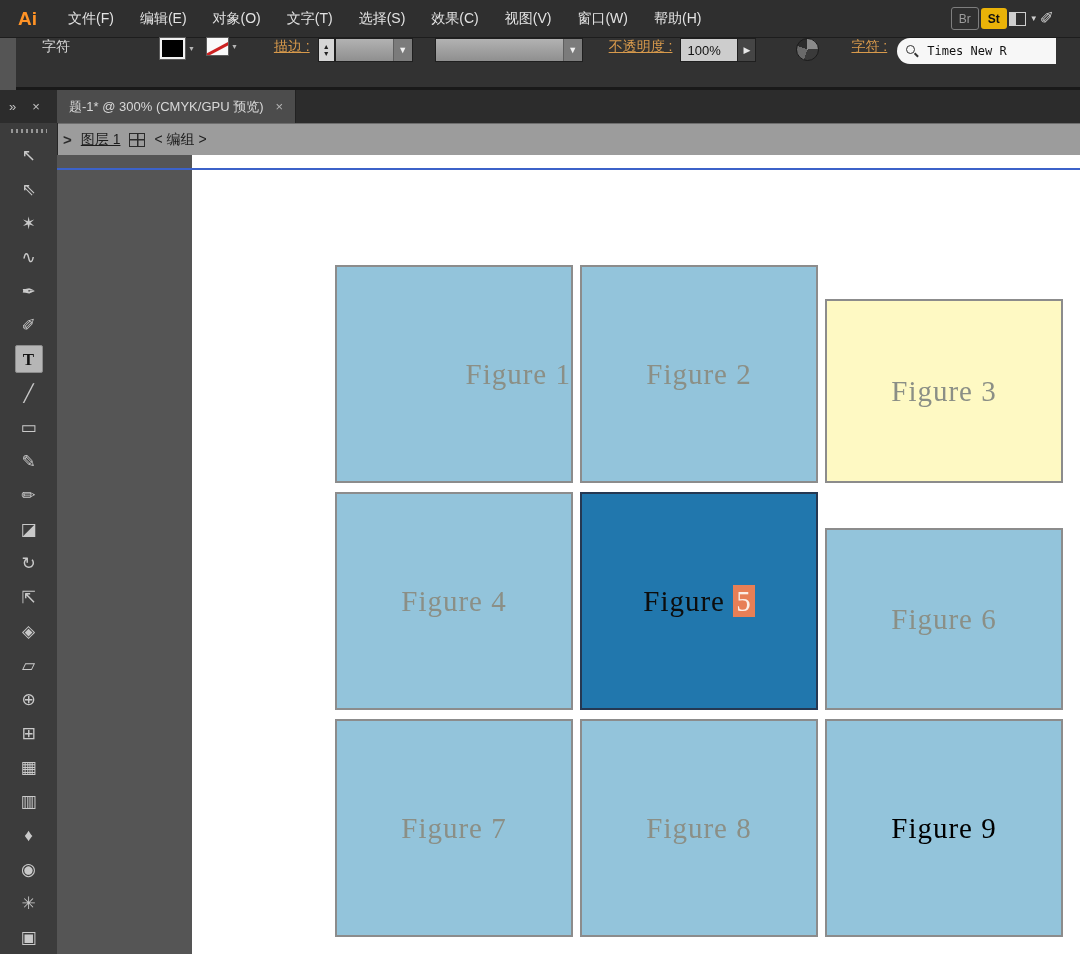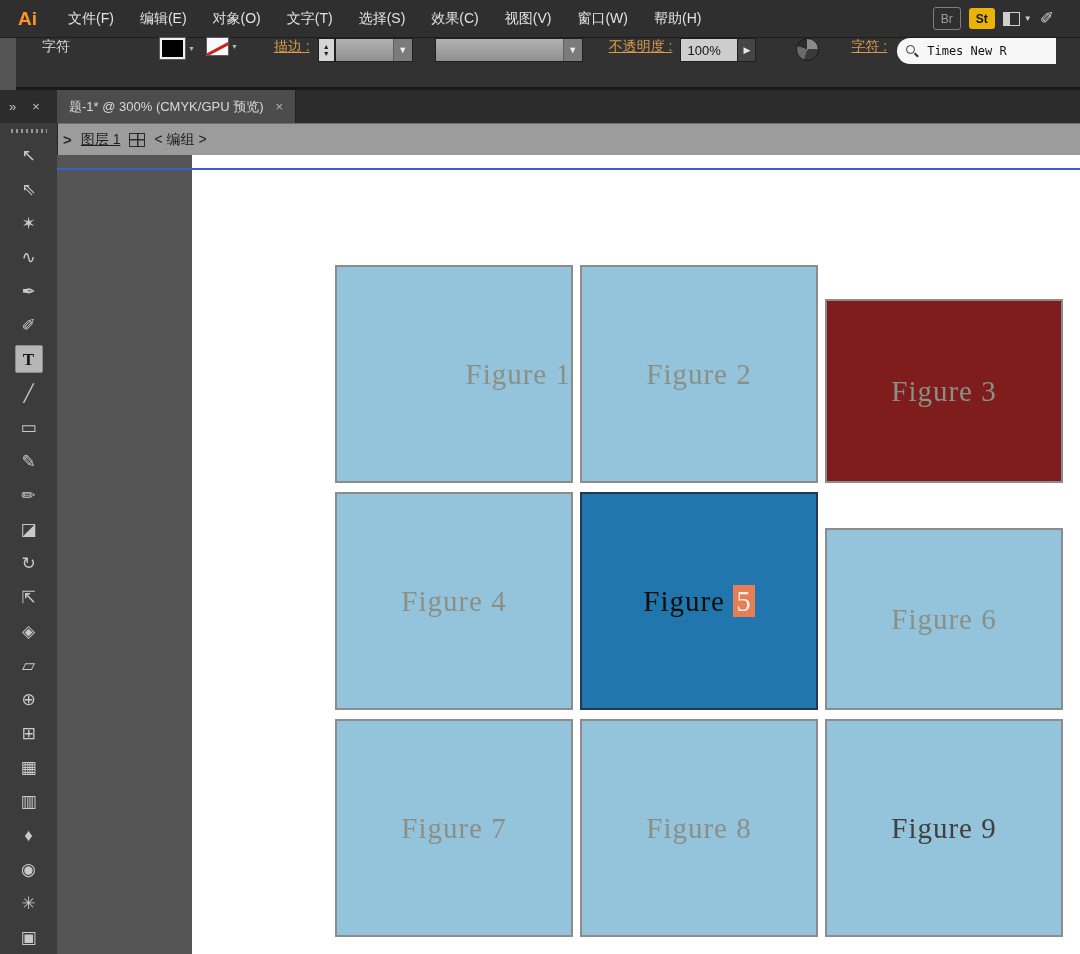--- a/index.html
+++ b/index.html
@@ -5,21 +5,21 @@
   html,body{margin:0;padding:0;width:1080px;height:954px;overflow:hidden;
     background:#555;font-family:"Liberation Sans","DejaVu Sans",sans-serif;}
   #app{position:relative;width:1080px;height:954px;}
 
   
   #menu-bar{position:absolute;left:0;top:0;width:100%;height:38px;background:#2f2f2f;
     border-bottom:1px solid #1d1d1d;display:flex;align-items:center;box-sizing:border-box;padding:0 10px;}
   .ai-logo{color:#ff9326;font-weight:bold;font-size:19px;margin:0 18px 0 8px;}
   #menu-items{display:flex;align-items:center;}
   .menu-item{color:#e2e2e2;font-size:14px;padding:0 13px;line-height:37px;cursor:default;white-space:nowrap;}
-  #menu-right{margin-left:auto;display:flex;align-items:center;gap:8px;padding-right:16px;}
+  #menu-right{margin-left:auto;display:flex;align-items:center;gap:2px;padding-right:16px;}
   .btn-br{width:26px;height:21px;border:1px solid #7e7e7e;border-radius:3px;color:#9c9c9c;
     font-size:12px;display:flex;align-items:center;justify-content:center;}
   .btn-st{width:26px;height:21px;background:#eab308;border-radius:3px;color:#111;font-size:12px;
     font-weight:bold;display:flex;align-items:center;justify-content:center;}
   .workspace-switcher{display:flex;align-items:center;gap:4px;}
   .ws-box{width:17px;height:14px;border:1px solid #cfcfcf;box-sizing:border-box;
     background:linear-gradient(90deg,#cfcfcf 0 6px,transparent 6px);}
   .ws-arrow{color:#cfcfcf;font-size:8px;}
   .brush-icon{color:#cfcfcf;font-size:17px;}
 
@@ -270,37 +270,37 @@
   <div id="canvas">
     <div id="artboard"></div>
     <div id="guide" style="background: rgb(60, 98, 201);"></div>
     <div id="figure-grid">
         <div class="tile" style="background: rgb(147, 196, 219); border-color: rgb(140, 140, 140); justify-content: flex-end;">
           <div class="tile-label" style="color: rgb(139, 143, 134);">Figure 1</div>
         </div>
         <div class="tile" style="background: rgb(147, 196, 219); border-color: rgb(140, 140, 140);">
           <div class="tile-label" style="color: rgb(139, 143, 134);">Figure 2</div>
         </div>
-        <div class="tile" style="background: #7f1d1d; border-color: rgb(140, 140, 140); margin-top: 34px;">
+        <div class="tile" style="background: #fef9c3; border-color: rgb(140, 140, 140); margin-top: 34px;">
           <div class="tile-label" style="color: rgb(139, 143, 134);">Figure 3</div>
         </div>
         <div class="tile" style="background: rgb(147, 196, 219); border-color: rgb(140, 140, 140);">
           <div class="tile-label" style="color: rgb(139, 143, 134);">Figure 4</div>
         </div>
         <div class="tile selected" style="background: rgb(33, 119, 173); border-color: rgb(37, 56, 82);">
           <div class="tile-label"><span style="color: rgb(13, 13, 13);">Figure </span><span class="hl" style="background: rgb(231, 127, 86); color: rgb(251, 238, 230);">5</span></div>
         </div>
         <div class="tile" style="background: rgb(147, 196, 219); border-color: rgb(140, 140, 140); margin-top: 36px;">
           <div class="tile-label" style="color: rgb(139, 143, 134);">Figure 6</div>
         </div>
         <div class="tile" style="background: rgb(147, 196, 219); border-color: rgb(140, 140, 140);">
           <div class="tile-label" style="color: rgb(139, 143, 134);">Figure 7</div>
         </div>
         <div class="tile" style="background: rgb(147, 196, 219); border-color: rgb(140, 140, 140);">
           <div class="tile-label" style="color: rgb(139, 143, 134);">Figure 8</div>
         </div>
         <div class="tile" style="background: rgb(147, 196, 219); border-color: rgb(140, 140, 140);">
-          <div class="tile-label" style="color: #404040;">Figure 9</div>
+          <div class="tile-label" style="color: #000000;">Figure 9</div>
         </div>
       </div>
   </div>
 
 </div>
 
 </body></html>

